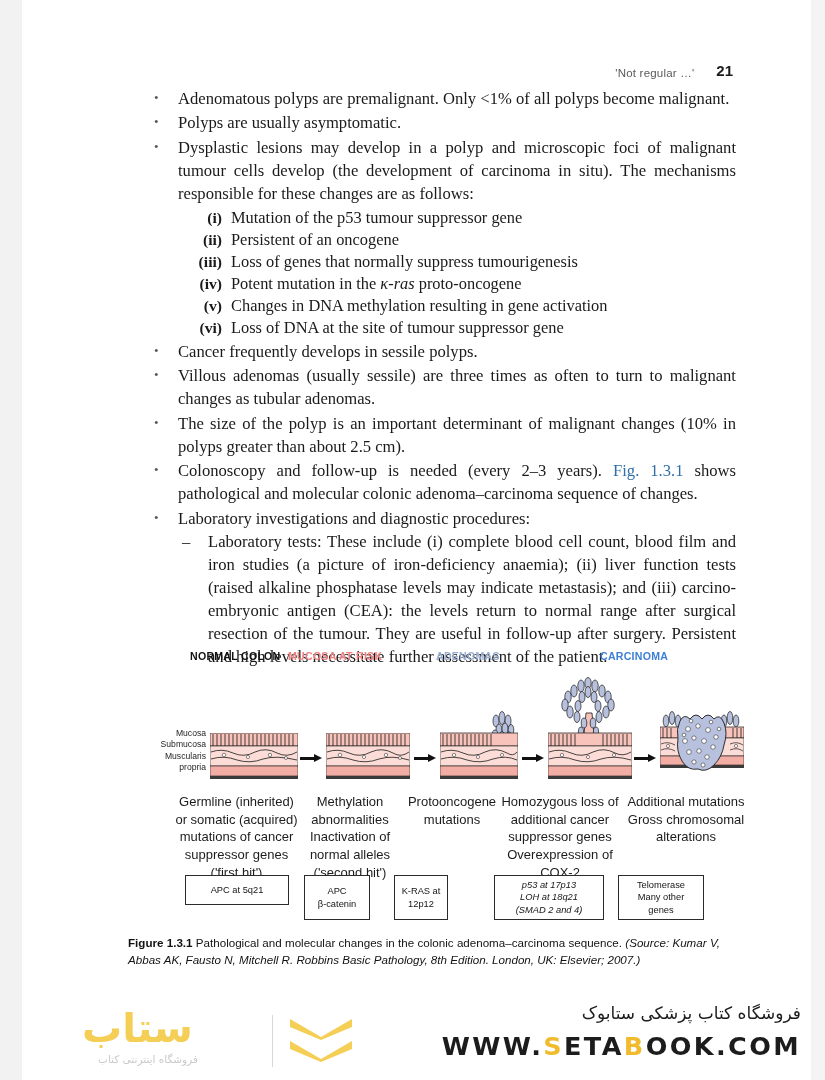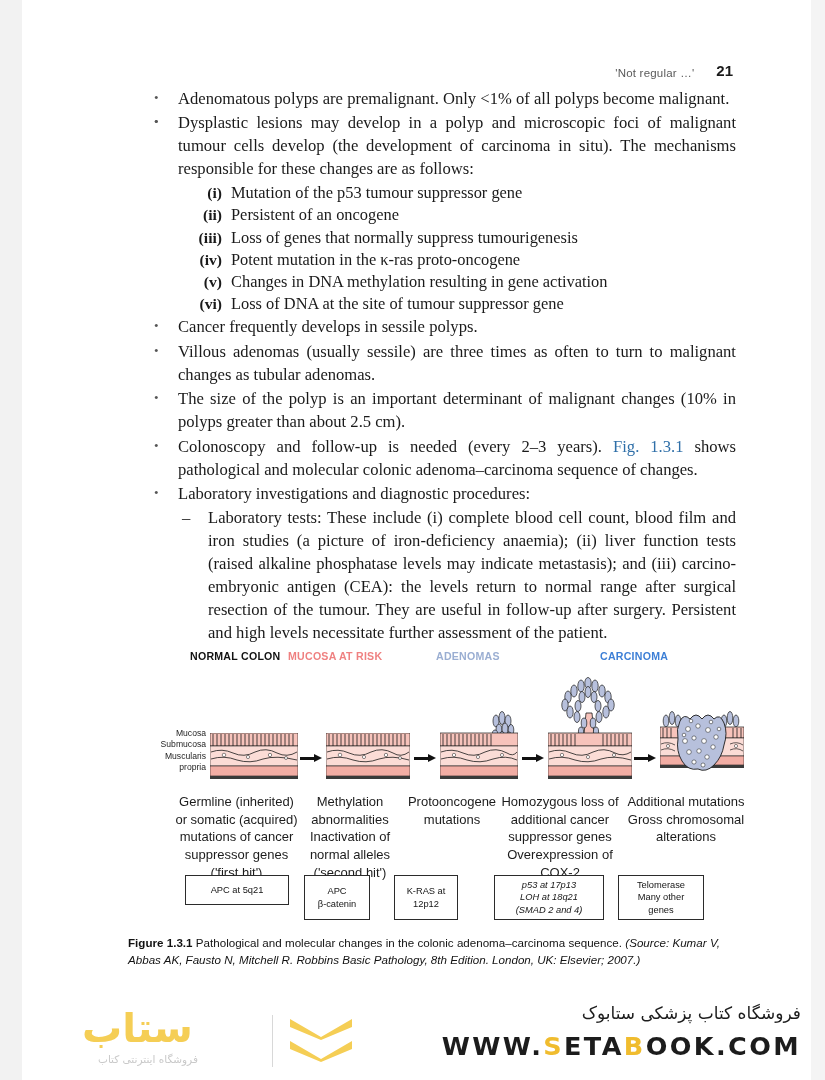--- a/index.html
+++ b/index.html
@@ -120,21 +120,21 @@
     font-size: 16.6px;
     line-height: 1.385;
     text-align: justify;
   }
   .dashitem .dash {
     position: absolute;
     left: 4px;
     top: 0;
   }
   .xref { color: #2f6fa8; }
-  .ital { }
+  .ital { font-style: italic; }
 
   
   .figure {
     position: absolute;
     left: 148px;
     top: 650px;
     width: 590px;
   }
   .fig-headers {
     position: relative;
@@ -241,21 +241,21 @@
     text-align: center;
     font-family: "Liberation Sans", sans-serif;
     font-size: 9.3px;
     line-height: 1.3;
     color: #141414;
     white-space: pre-line;
     box-sizing: border-box;
   }
   .b1 { left: 37px;  width: 104px; height: 30px; }
   .b2 { left: 156px; width: 66px;  height: 45px; }
-  .b3 { left: 246px; width: 64px;  height: 45px; }
+  .b3 { left: 246px; width: 54px;  height: 45px; }
   .b4 { left: 346px; width: 110px; height: 45px; font-style: italic; }
   .b5 { left: 470px; width: 86px;  height: 45px; }
 
   
   .fig-caption {
     margin-top: 8px;
     width: 592px;
     margin-left: -20px;
     font-family: "Liberation Sans", sans-serif;
     font-size: 11.6px;
@@ -358,20 +358,21 @@
   <div class="content">
     <ul class="bullets">
 
       <li>
         <span class="bullet-dot">•</span>
         <span>Adenomatous polyps are premalignant. Only &lt;1% of all polyps become malignant.</span>
       </li>
 
       <li>
         <span class="bullet-dot">•</span>
+        <span>Polyps are usually asymptomatic.</span>
       </li>
 
       <li>
         <span class="bullet-dot">•</span>
         <span>Dysplastic lesions may develop in a polyp and microscopic foci of malignant tumour cells develop (the development of carcinoma in situ). The mechanisms responsible for these changes are as follows:</span>
 
         <ol class="romans">
           <li>
             <span class="rn">(i)</span>
             <span class="rtxt">Mutation of the p53 tumour suppressor gene</span>

